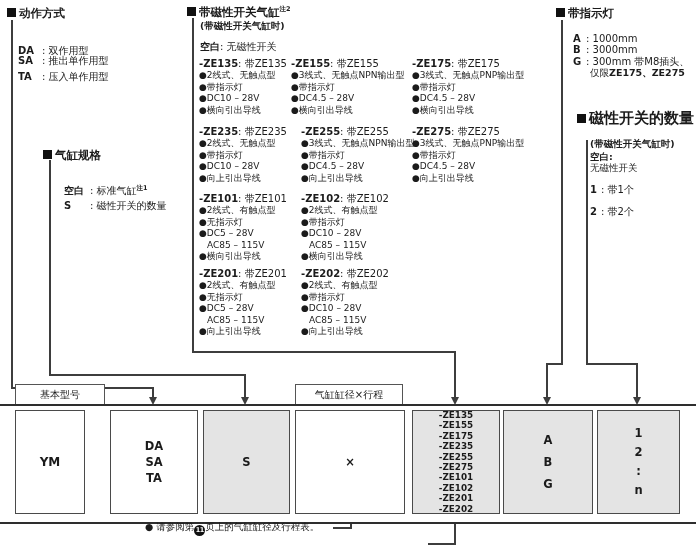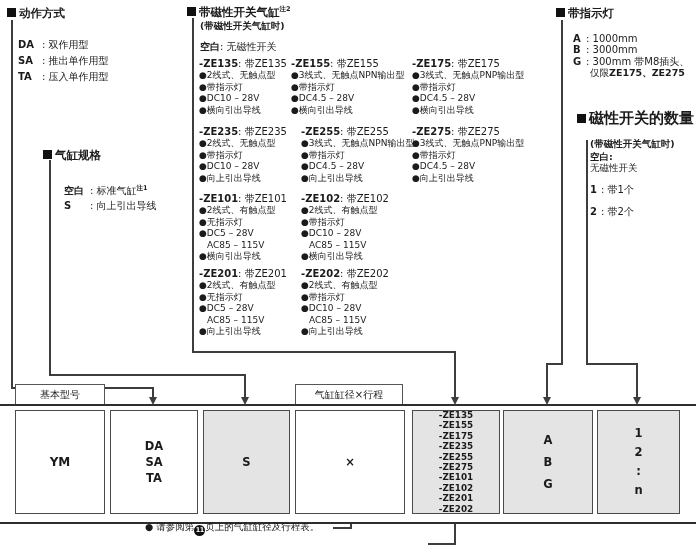--- a/index.html
+++ b/index.html
@@ -40,26 +40,26 @@
 <body>
 
 <div id="page">
 
   <div class="hd" style="left:7px;top:6px"><span class="sq"></span><span>动作方式</span></div>
   <div class="hd" style="left:43px;top:148px"><span class="sq"></span><span>气缸规格</span></div>
   <div class="hd" style="left:187px;top:5px"><span class="sq"></span><span>带磁性开关气缸</span><span class="sup">注2</span></div>
   <div class="hd" style="left:556px;top:6px"><span class="sq"></span><span>带指示灯</span></div>
   <div class="hd" style="left:577px;top:109px;font-size:15px"><span class="sq"></span><span>磁性开关的数量</span></div>
 
-  <div class="it" style="left:18px;top:38px"><b class="tm w22">DA</b><span>: 双作用型</span></div>
+  <div class="it" style="left:18px;top:44px"><b class="tm w22">DA</b><span>: 双作用型</span></div>
   <div class="it" style="left:18px;top:54px"><b class="tm w22">SA</b><span>: 推出单作用型</span></div>
   <div class="it" style="left:18px;top:70px"><b class="tm w22">TA</b><span>: 压入单作用型</span></div>
 
   <div class="it" style="left:64px;top:184px"><b class="tm w24">空白</b><span>: 标准气缸</span><span class="sup">注1</span></div>
-  <div class="it" style="left:64px;top:199px"><b class="tm w24">S</b><span>: 向上引出导线</span></div>
+  <div class="it" style="left:64px;top:199px"><b class="tm w24">S</b><span>: 磁性开关的数量</span></div>
 
   <div class="sub" style="left:200px;top:20px;font-weight:bold">(带磁性开关气缸时)</div>
   <div class="it" style="left:200px;top:40px"><b class="tm">空白</b><span>: 无磁性开关</span></div>
 
   <div class="zg" style="left:199px;top:57px">
       <div class="zt"><b>-ZE135</b><span>: 带ZE135</span></div>
       <div class="zl">●2线式、无触点型</div>
       <div class="zl">●带指示灯</div>
       <div class="zl">●DC10 – 28V</div>
       <div class="zl zac"></div>
@@ -177,21 +177,21 @@
   <div class="lbl" style="left:295px;top:384px;width:106px;height:19px">
       <span>气缸缸径×行程</span>
     </div>
   <div class="lbl" style="left:15px;top:384px;width:88px;height:19px">
       <span>基本型号</span>
     </div>
 
   <div class="rule" style="top:404px"></div>
   <div class="rule" style="top:522px"></div>
 
-  <div class="bx big" style="left:15px;width:90px">
+  <div class="bx big" style="left:15px;width:70px">
       <span>YM</span>
     </div>
   <div class="bx lh16" style="left:110px;width:88px">
       <div>DA</div>
       <div>SA</div>
       <div>TA</div>
     </div>
   <div class="bx gray" style="left:203px;width:87px">
       <span>S</span>
     </div>

